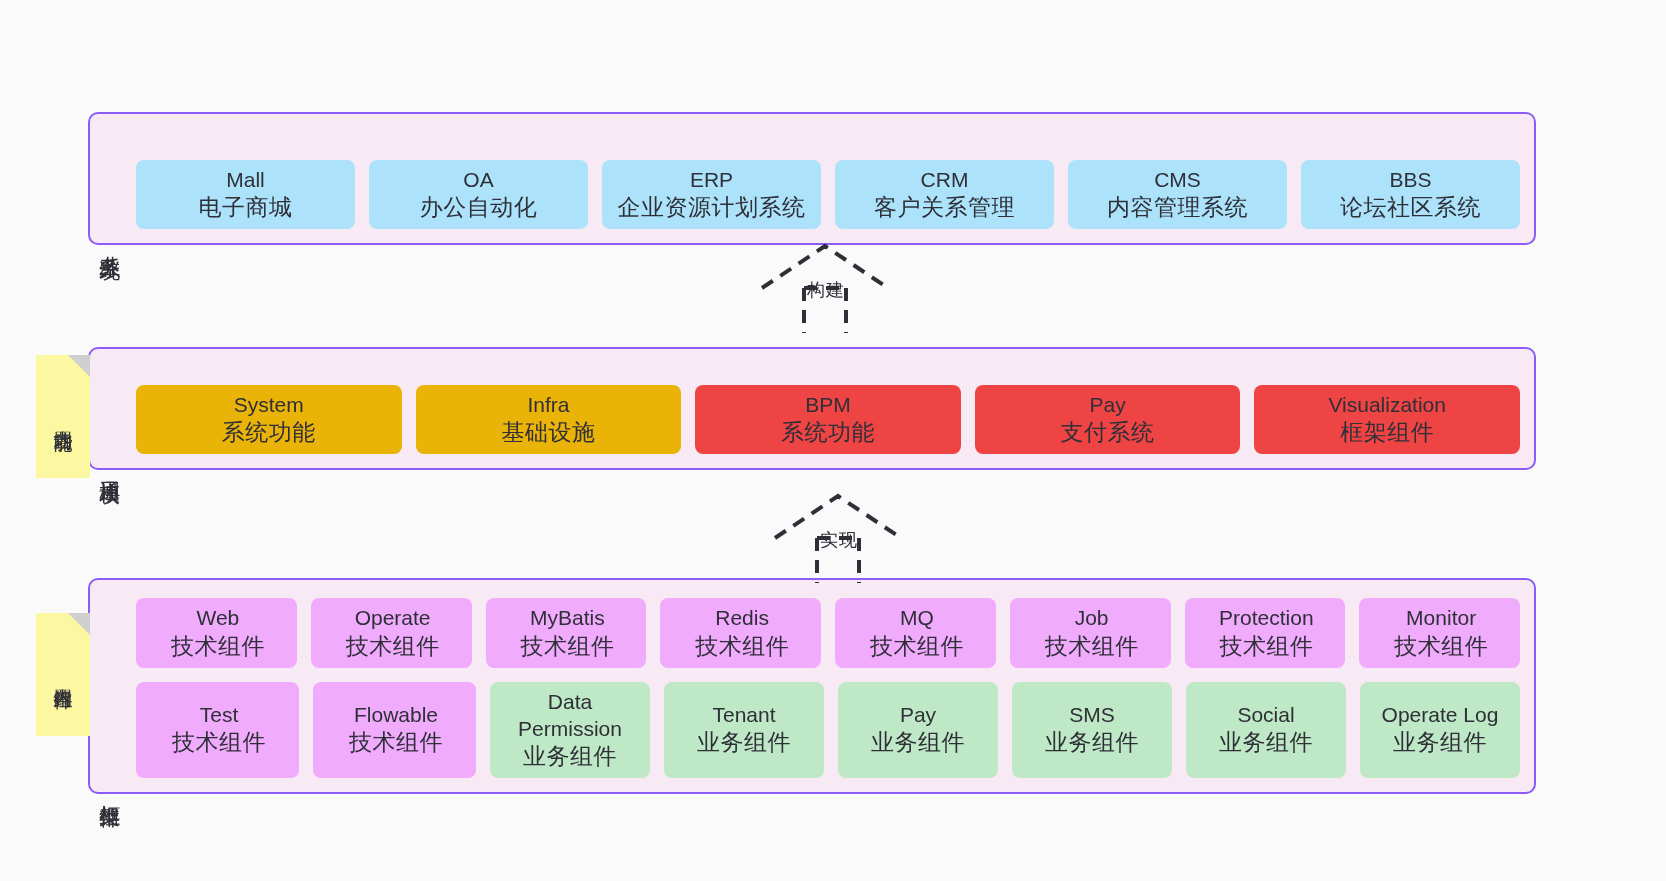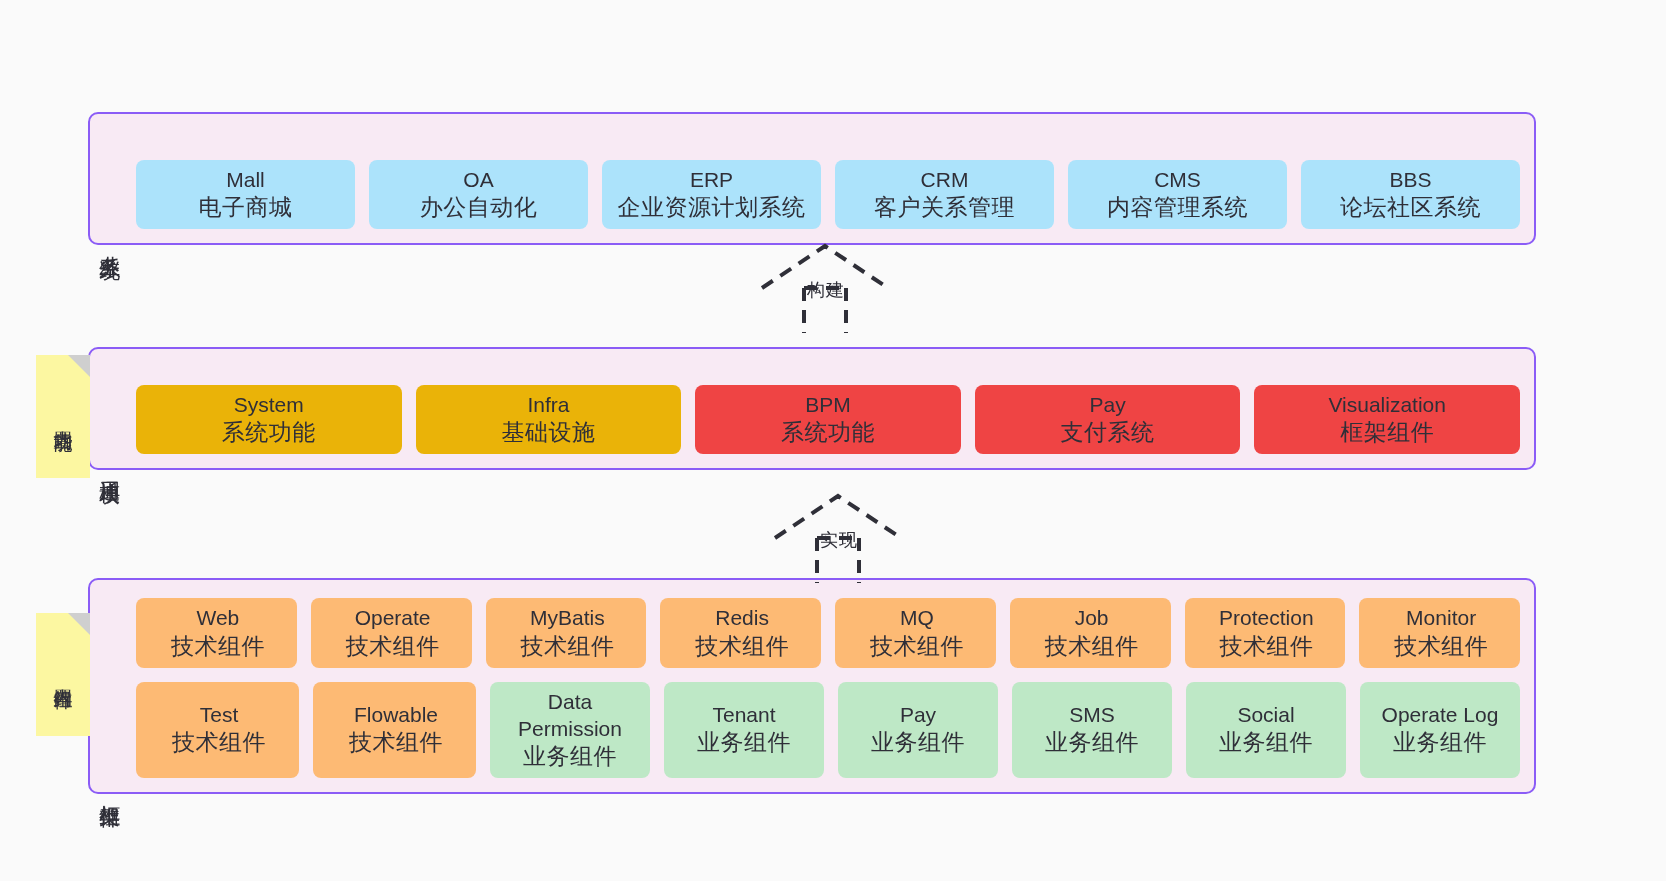--- a/index.html
+++ b/index.html
@@ -81,21 +81,21 @@
     white-space: normal;
   }
   .node .cn {
     font-size: 23px;
     letter-spacing: 0.5px;
   }
 
   .n-blue       { background: #ace3fb; }
   .n-red-strong { background: #eab308; }
   .n-red-light  { background: #ef4444; }
-  .n-green-strong { background: #fdba74; padding-left: 11px; }
+  .n-green-strong { background: #f0abfc; padding-left: 11px; }
   .n-green-light  { background: #bee8c6; }
 
   
   .sticky {
     position: absolute;
     box-sizing: border-box;
     background: #fcf7a1;
     display: flex;
     align-items: center;
     justify-content: center;

